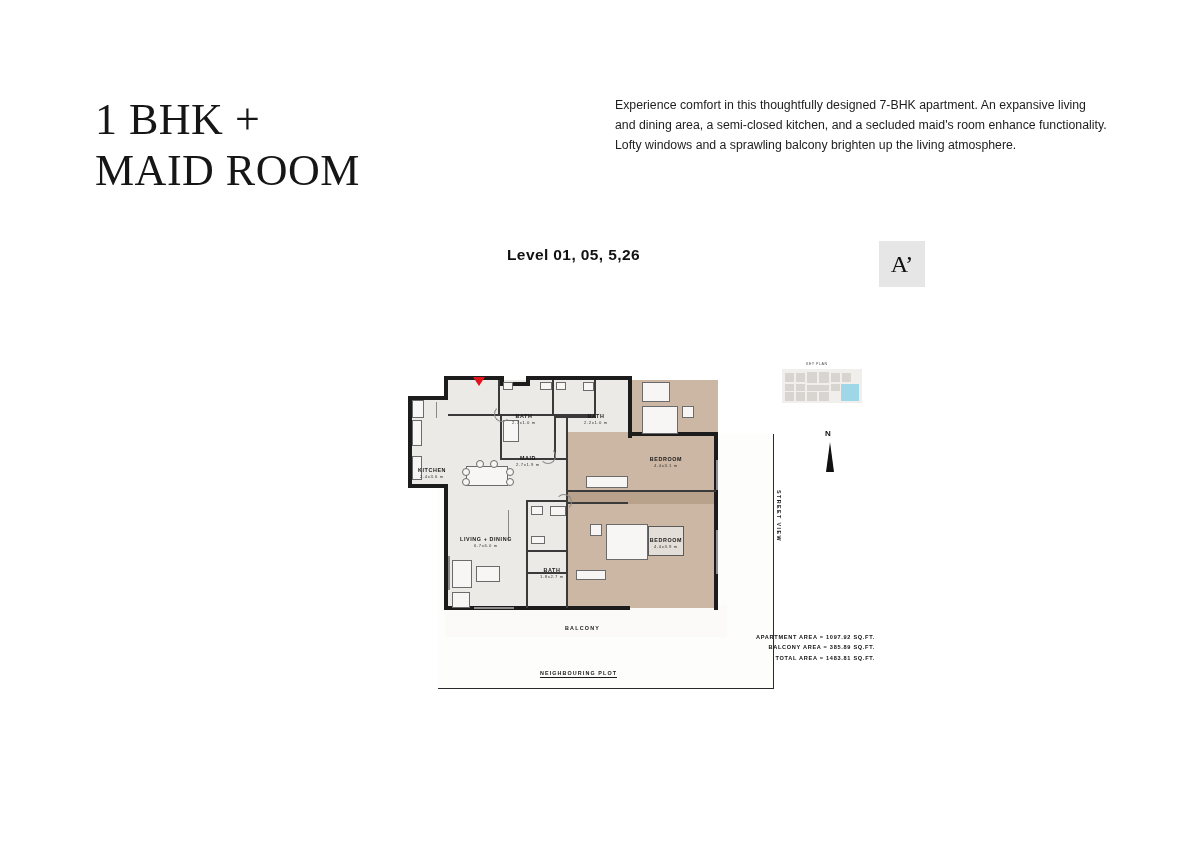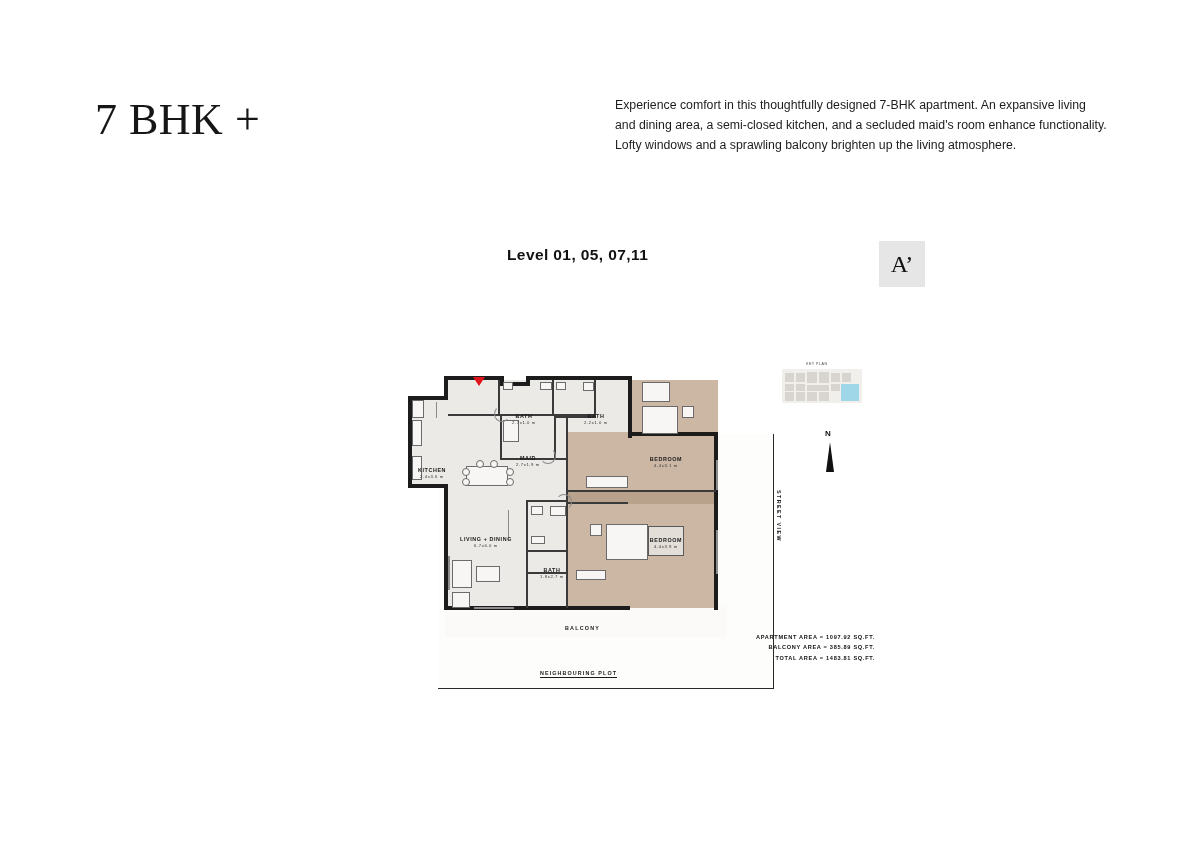--- a/index.html
+++ b/index.html
@@ -315,26 +315,27 @@
     position: absolute;
     border: 0.7px solid #8a8a8a;
     border-radius: 50%;
     background: transparent;
   }
 </style>
 </head>
 <body>
 
 <div id="title">
-  <span class="line">7 BHK +</span>
+  <span class="line">1 BHK +</span>
+  <span class="line">MAID ROOM</span>
 </div>
 
 <div id="intro">Experience comfort in this thoughtfully designed 7-BHK apartment. An expansive living and dining area, a semi-closed kitchen, and a secluded maid's room enhance functionality.  Lofty windows and a sprawling balcony brighten up the living atmosphere.</div>
 
-<div id="level-label">Level  01, 05, 07,11</div>
+<div id="level-label">Level  01, 05, 5,26</div>
 
 <div id="unit-badge">A’</div>
 
 <div id="plan">
 
   <div class="balcony-band"></div>
   <div class="balcony-floor"></div>
   <div class="slab"></div>
   <div class="slab2"></div>
   <div class="wood-right"></div>

